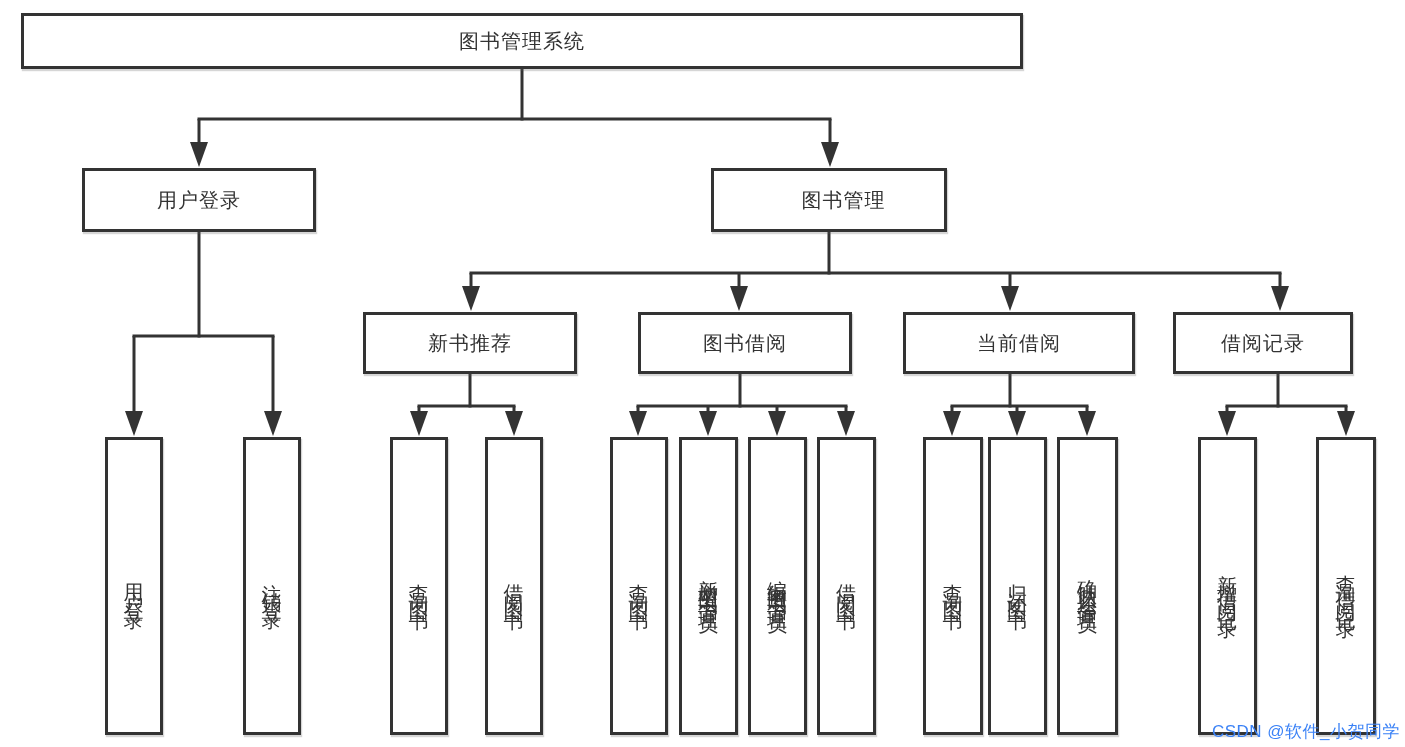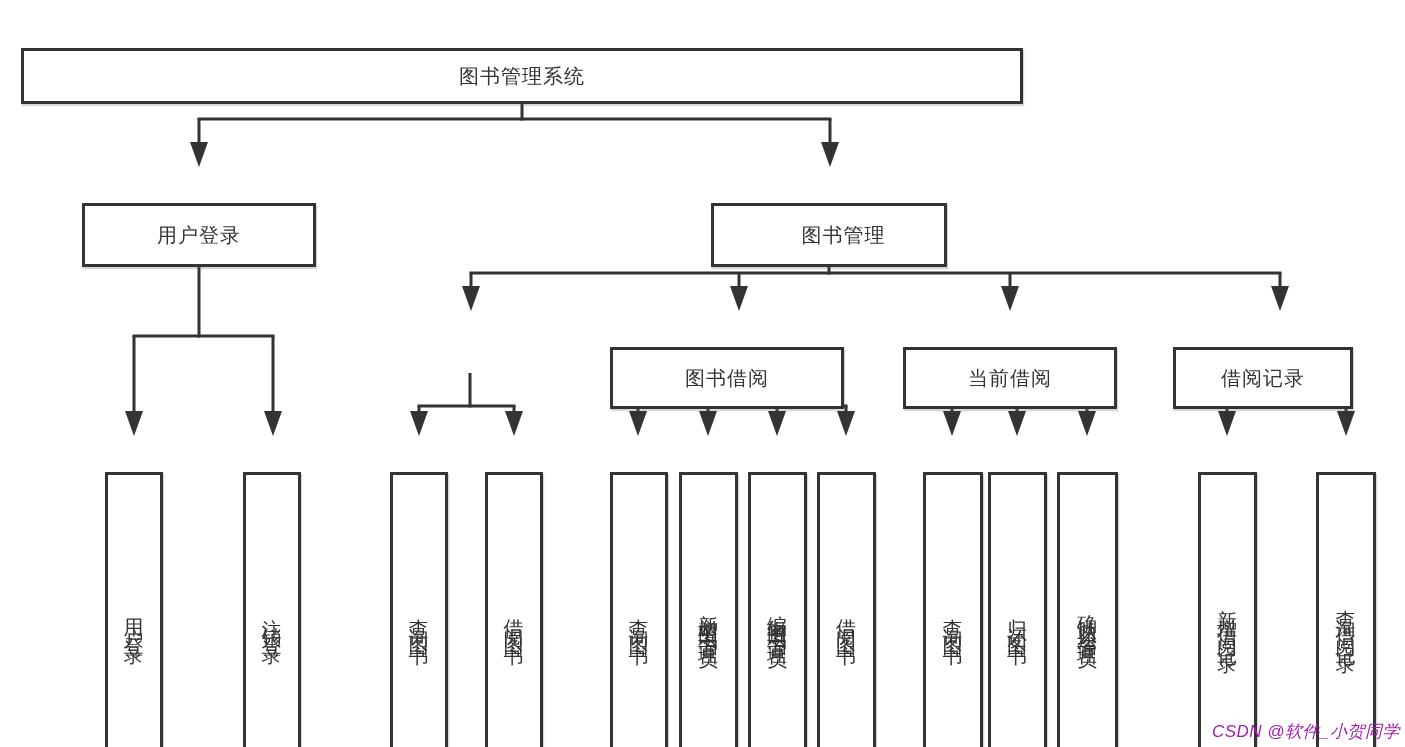--- a/index.html
+++ b/index.html
@@ -26,44 +26,42 @@
     position: absolute;
     box-sizing: border-box;
     border: 3px solid #333333;
     background: #ffffff;
     color: #333333;
     display: flex;
     align-items: center;
     justify-content: center;
     z-index: 1;
     box-shadow: 1px 2px 1px rgba(90,90,90,0.25);
-    margin-top: 35px;
   }
   .h-label {
     font-size: 20px;
     letter-spacing: 1px;
     white-space: nowrap;
   }
   .v-label {
     writing-mode: vertical-rl;
     text-orientation: mixed;
     font-size: 20px;
     letter-spacing: 9px;
     line-height: 1;
   }
   .watermark {
     position: absolute;
     right: 5px;
     bottom: 4px;
     font-size: 17px;
-    color: #a21caf;
+    color: #3b82f6;
     z-index: 2;
     white-space: nowrap;
     letter-spacing: 0.5px;
-    font-style: italic;
   }
   svg line { stroke: #333333; stroke-width: 3; }
   svg polygon { fill: #333333; stroke: none; }
 </style>
 </head>
 <body>
 
 <div class="canvas">
 
   <svg class="connectors" viewBox="0 0 1405 747">
@@ -146,24 +144,27 @@
     <span class="h-label">图书管理系统</span>
   </div>
 
   <div class="box" style="left:82px; top:168px; width:234px; height:64px;">
     <span class="h-label">用户登录</span>
   </div>
   <div class="box" style="left:711px; top:168px; width:236px; height:64px;padding-left:29px;">
     <span class="h-label">图书管理</span>
   </div>
 
-  <div class="box" style="left:610px; top:312px; width:234px; height:62px;">
+  <div class="box" style="left:363px; top:312px; width:214px; height:62px;">
+    <span class="h-label">新书推荐</span>
+  </div>
+  <div class="box" style="left:638px; top:312px; width:214px; height:62px;">
     <span class="h-label">图书借阅</span>
   </div>
-  <div class="box" style="left:903px; top:312px; width:214px; height:62px;">
+  <div class="box" style="left:903px; top:312px; width:232px; height:62px;">
     <span class="h-label">当前借阅</span>
   </div>
   <div class="box" style="left:1173px; top:312px; width:180px; height:62px;">
     <span class="h-label">借阅记录</span>
   </div>
 
   <div class="box" style="left:105px; top:437px; width:58px; height:298px;">
     <span class="v-label">用户登录</span>
   </div>
   <div class="box" style="left:243px; top:437px; width:58px; height:298px;">

